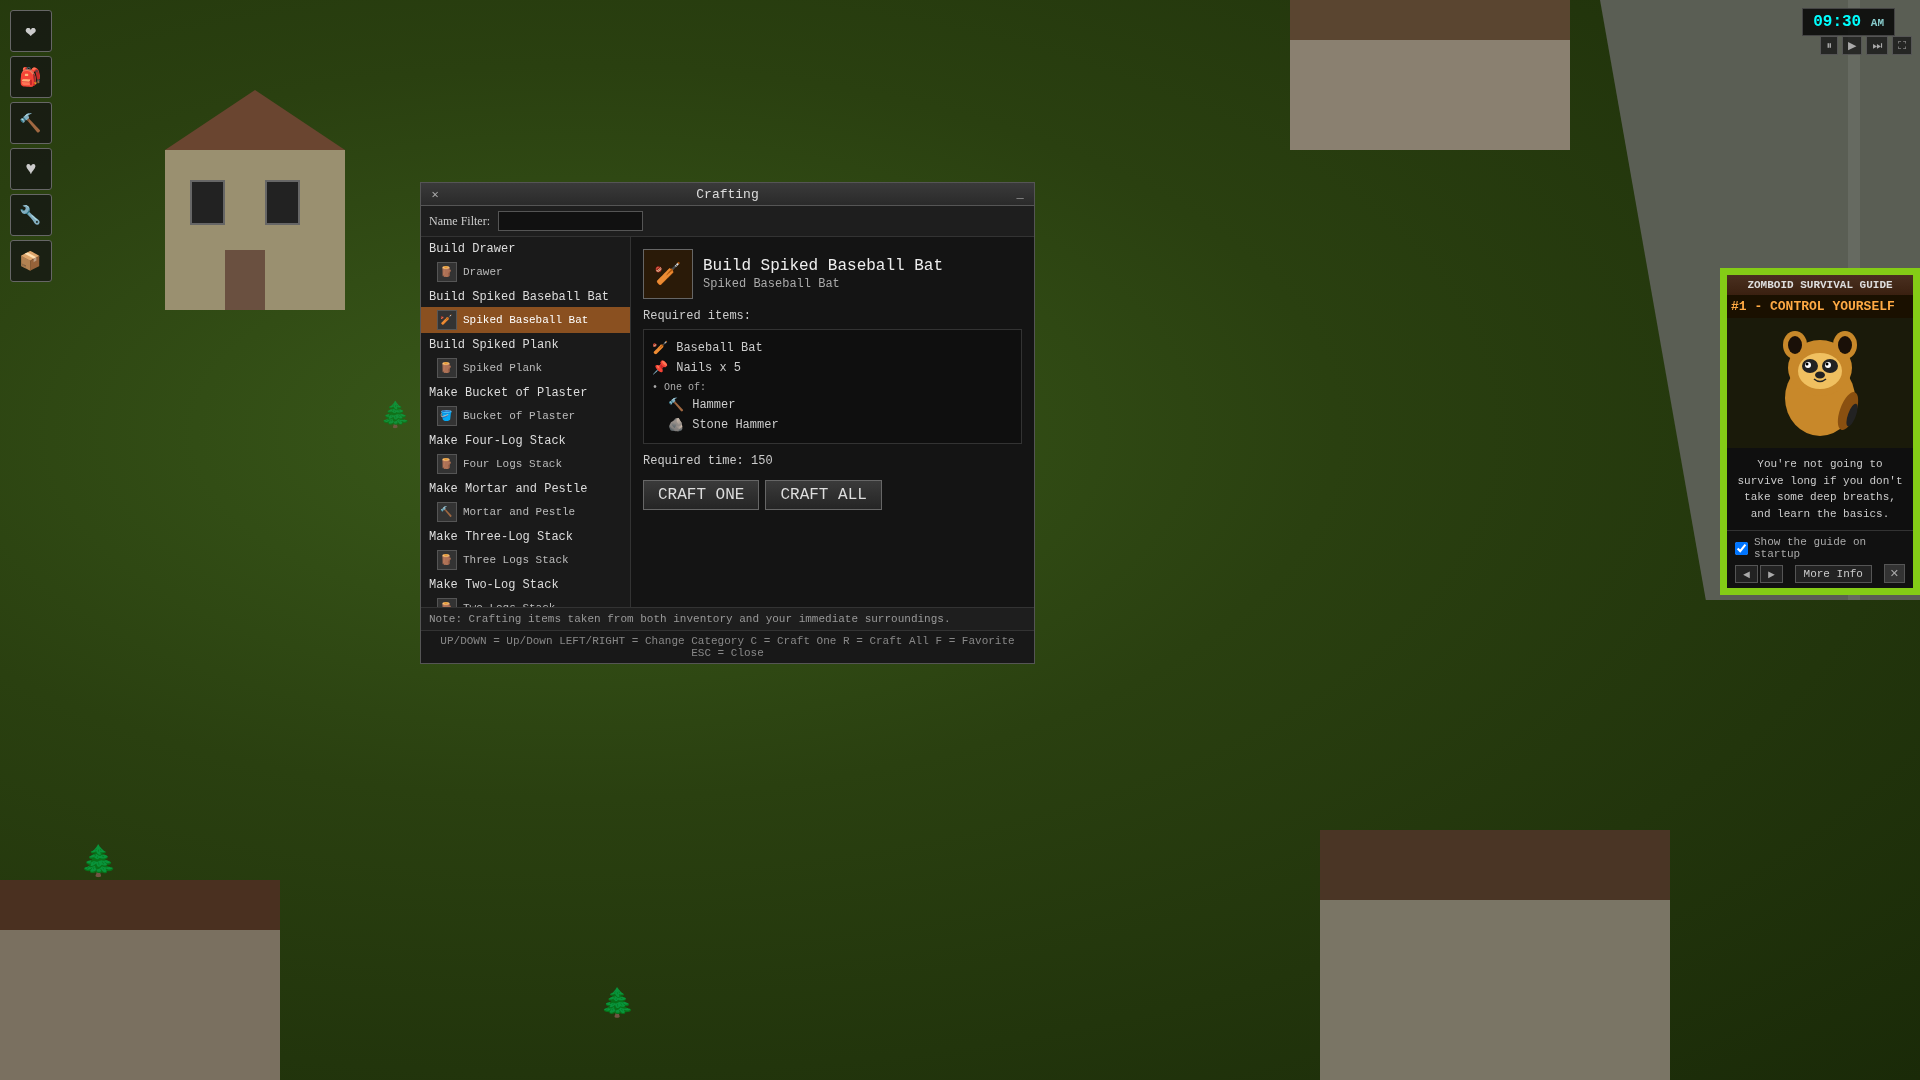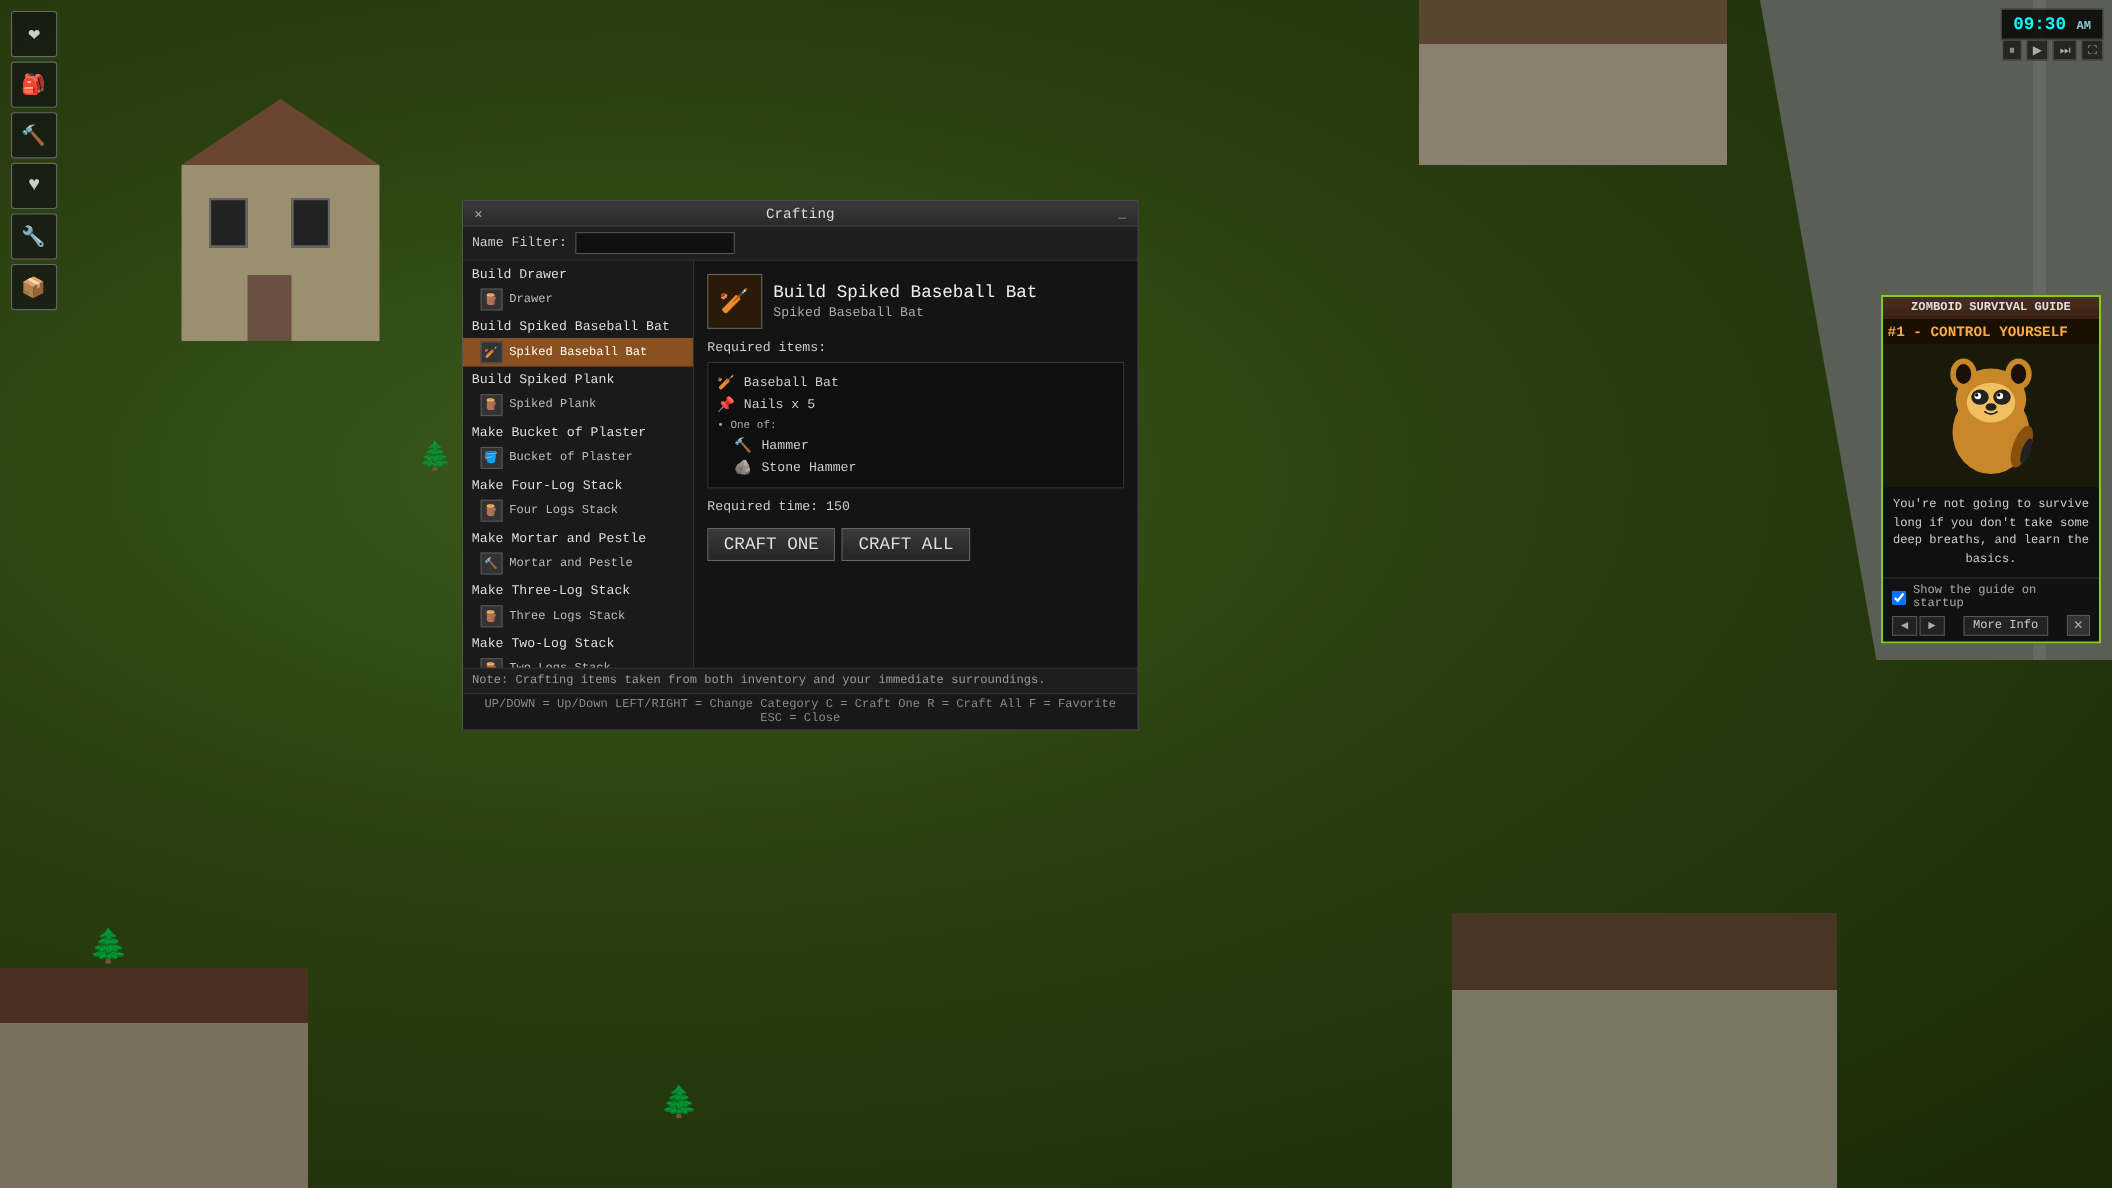--- a/index.html
+++ b/index.html
@@ -42,21 +42,21 @@
       justify-content: center;
       color: #ccc;
       font-size: 18px;
       cursor: pointer;
     }
 
     
     .clock {
       position: absolute;
       top: 8px;
-      right: 8px;
+      right: 25px;
       background: rgba(0,0,0,0.8);
       border: 1px solid #444;
       color: #00ffff;
       font-size: 16px;
       font-weight: bold;
       padding: 4px 10px;
       z-index: 100;
       font-family: 'Courier New', monospace;
     }
 
@@ -146,21 +146,21 @@
       display: flex;
       align-items: center;
       padding: 5px 8px;
       background: #1e1e1e;
       border-bottom: 1px solid #333;
       gap: 8px;
     }
     .name-filter-label {
       color: #ccc;
       font-size: 12px;
-      font-family: Liberation Mono, monospace;
+      font-family: Liberation Serif, serif;
     }
     .name-filter-input {
       background: #111;
       border: 1px solid #555;
       color: #eee;
       font-size: 12px;
       padding: 2px 5px;
       width: 145px;
       font-family: 'Courier New', monospace;
     }
@@ -340,25 +340,25 @@
       padding: 4px 8px;
       color: #888;
       font-size: 11px;
       font-family: 'Courier New', monospace;
       text-align: center;
     }
 
     
     .survival-guide {
       position: absolute;
-      right: 10px;
+      right: 0;
       top: 268px;
       width: 200px;
       background: rgba(15,15,15,0.95);
-      border: 2px solid #84cc16;
+      border: 7px solid #84cc16;
       z-index: 200;
     }
     .guide-titlebar {
       background: linear-gradient(to bottom, #4a3020, #3a2010);
       padding: 4px 8px;
       color: #ddd;
       font-size: 11px;
       font-family: 'Courier New', monospace;
       text-align: center;
       font-weight: bold;

